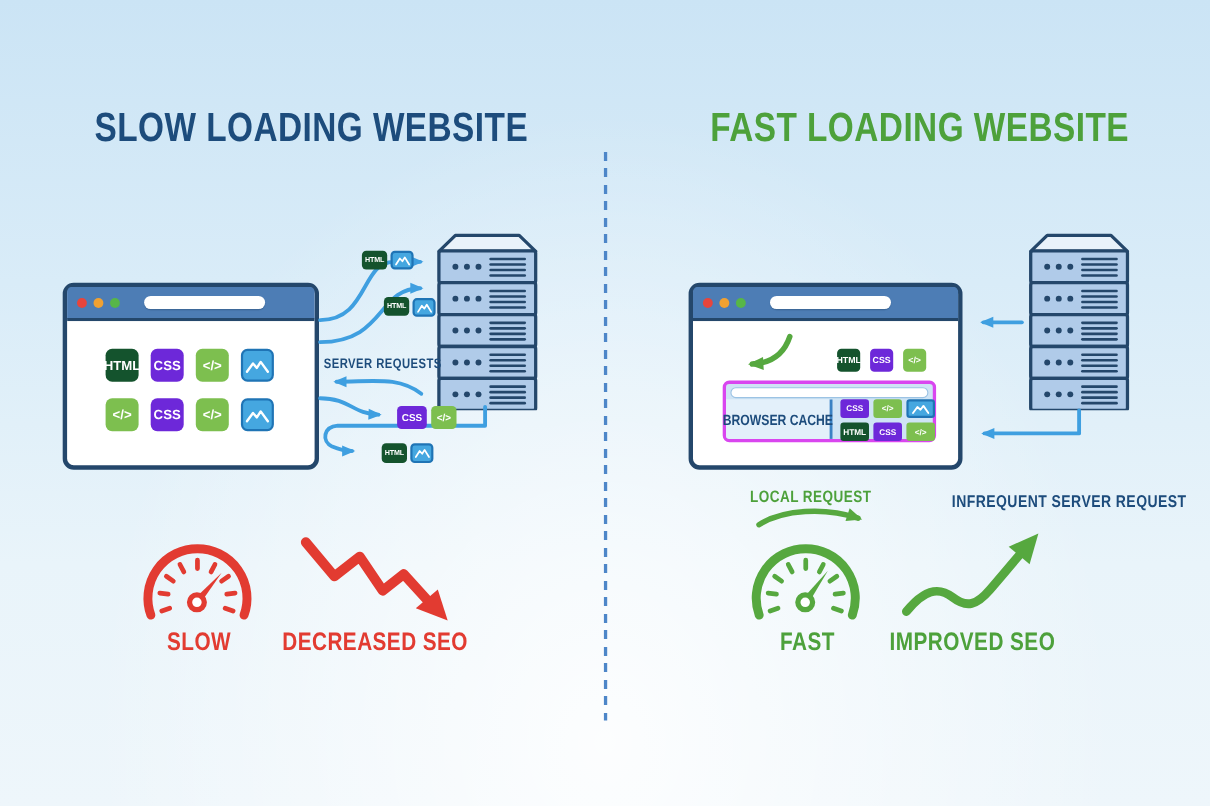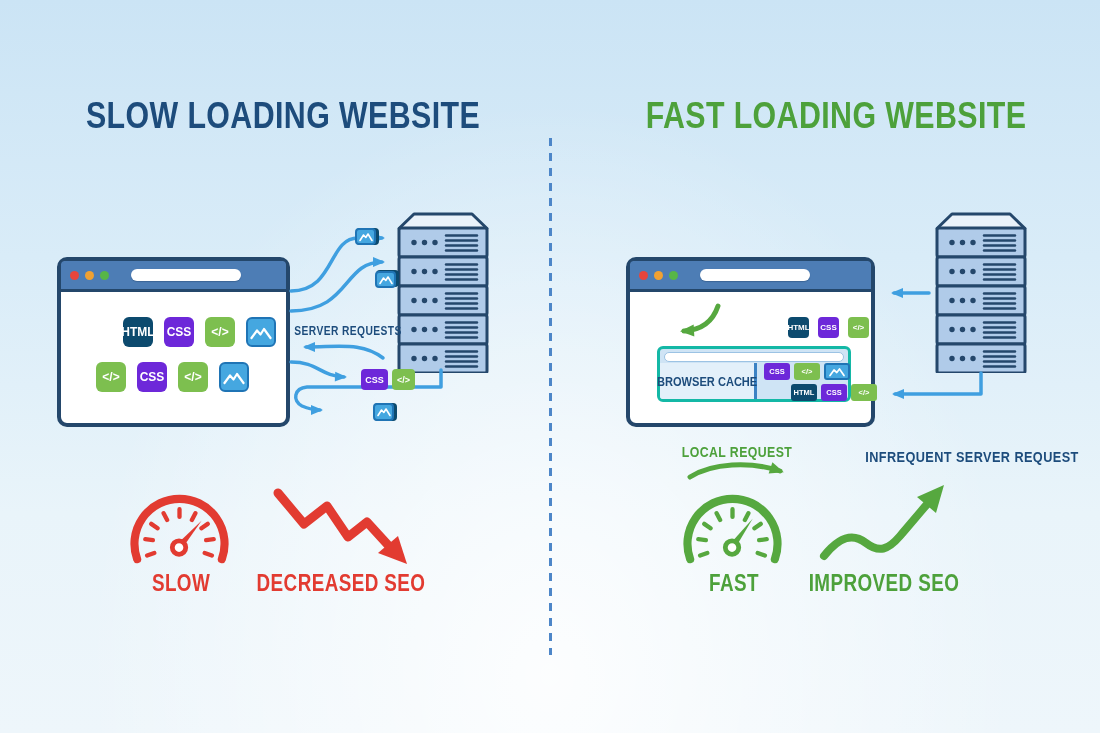--- a/index.html
+++ b/index.html
@@ -25,35 +25,35 @@
   .browser{ background:#fff; border:4px solid #24476b; border-radius:10px; }
   .browser-header{ height:31px; background:#4d7db5; border-bottom:3px solid #24476b;
     border-radius:4px 4px 0 0; display:flex; align-items:center; padding:0 9px; gap:6px; }
   .dot{ width:9px; height:9px; border-radius:50%; flex:0 0 auto; }
   .dot.r{ background:#e8453c; } .dot.y{ background:#f0a132; } .dot.g{ background:#57b647; }
   .addr{ height:12px; width:110px; background:#fff; border-radius:7px; margin-left:16px;
     box-shadow:0 1px 1px rgba(30,60,95,.35); }
   
   .chip{ display:inline-flex; align-items:center; justify-content:center; color:#fff;
     font-weight:700; border-radius:6px; flex:0 0 auto; }
-  .chip.html{ background:#0c4a6e;margin-left:27px; }
+  .chip.html{ background:#14532d; }
   .chip.css{ background:#6d28d9; }
   .chip.code{ background:#7dbf4f; }
   .chip.image{ background:#45a7e0; border:2.5px solid #1f74b5; }
   .big{ width:30px; height:30px; font-size:12px; }
   .tag-row{ display:flex; gap:11px; margin-left:35px; }
   .row1{ margin-top:25px; } .row2{ margin-top:15px; }
   .rchip{ position:absolute; border-radius:4px; z-index:6; }
   .mini{ font-size:6.5px; letter-spacing:-.2px; }
   .midi{ font-size:9px; }
   
   .rb-tags{ position:absolute; left:131px; top:56px; display:flex; gap:9px; }
   .sm{ width:21px; height:21px; font-size:8px; border-radius:4px; }
   .cache{ position:absolute; left:27px; top:85px; width:194px; height:56px;
-    background:#cfe4f5; border:3px solid #14b8a6; border-radius:6px; }
+    background:#cfe4f5; border:3px solid #d946ef; border-radius:6px; }
   .cache-strip{ position:absolute; left:4px; right:4px; top:3px; height:10px;
     background:#fff; border:1px solid #9cc3e4; border-radius:6px; z-index:7; }
   .cache-left{ position:absolute; left:0; top:14px; bottom:0; width:97px;
     background:#e3f0fa; border-right:3px solid #3b82c4; border-radius:0 0 0 3px;
     display:flex; align-items:center; justify-content:center; }
   .cache-label{ font-size:13.5px; transform:scaleX(.82); }
   .cache-chips{ position:absolute; left:104px; top:10px; }
   .cache-row{ display:flex; gap:4px; margin-top:4px; }
   .cmini{ width:26px; height:17px; font-size:7.5px; border-radius:3px; }
   .overlay{ left:0; top:0; z-index:5; pointer-events:none; }

